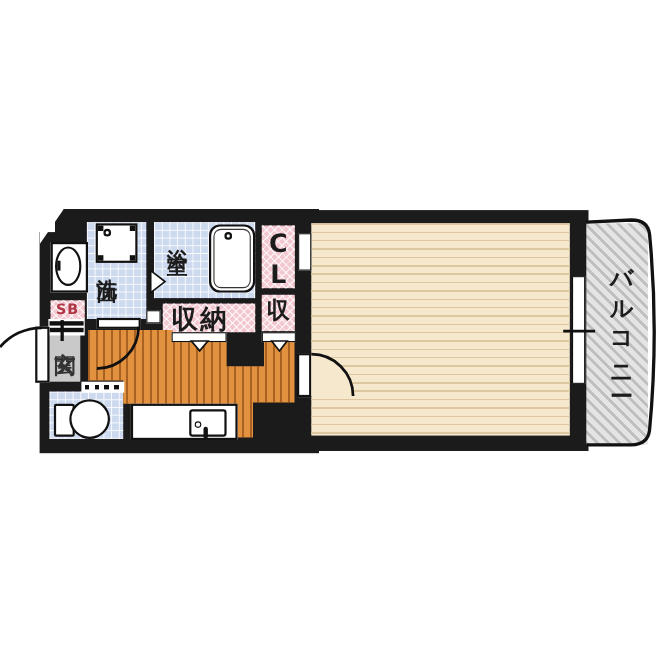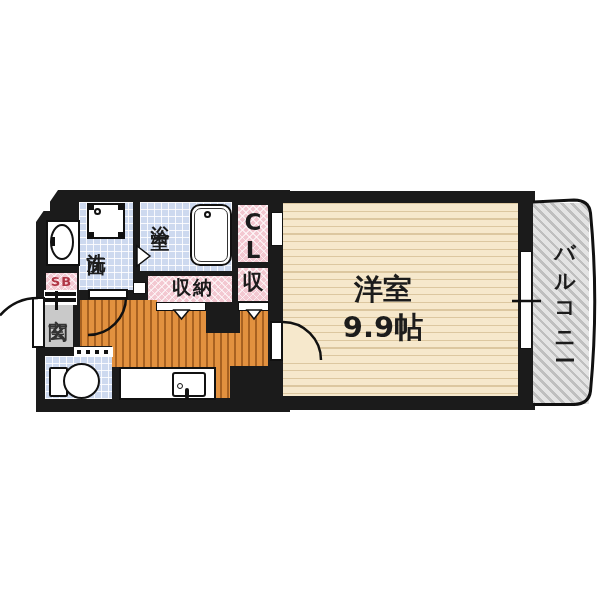--- a/index.html
+++ b/index.html
@@ -117,26 +117,22 @@
     <path d="M 126,297 A 38 38 0 0 1 88,335" fill="none" stroke="#111" stroke-width="2.5"></path>
     <path d="M 283,322 A 38 38 0 0 1 321,360 L 283,360 Z" fill="#f6e8cc" stroke="none"></path>
     <path d="M 283,322 A 38 38 0 0 1 321,360" fill="none" stroke="#111" stroke-width="2.5"></path>
     <polygon points="137,246 137,266 150,256" fill="#fff" stroke="#111" stroke-width="1.5"></polygon>
     <polygon points="174,310 189,310 181.5,319" fill="#fff" stroke="#111" stroke-width="1.5"></polygon>
     <polygon points="247,310 261,310 254,319" fill="#fff" stroke="#111" stroke-width="1.5"></polygon>
     <path d="M 533,202 L 574,200 Q 589,200 590.5,213 Q 599,301 590.5,391 Q 589,404 574,404.5 L 533,404.5" fill="none" stroke="#111" stroke-width="3"></path>
     <line x1="512" y1="301" x2="541" y2="301" stroke="#111" stroke-width="2.5"></line>
   </svg>
 
-  <div class="abs lbl" style="left:303px;top:270px;width:160px;text-align:center;font-size:29px;line-height:38px;">
-    <div>洋室</div>
-    <div>9.9帖</div>
-  </div>
   <div class="abs lbl vert" style="left:554px;top:229px;font-size:21px;letter-spacing:6px;">バルコニー</div>
   <div class="abs lbl vert" style="left:87px;top:237px;font-size:19px;letter-spacing:5px;">洗面</div>
   <div class="abs lbl vert" style="left:151px;top:211px;font-size:19px;letter-spacing:5px;">浴室</div>
   <div class="abs lbl vert upright" style="left:241px;top:209px;font-size:23px;letter-spacing:2px;">CL</div>
-  <div class="abs lbl" style="left:144px;top:278px;width:98px;text-align:center;font-size:19px;letter-spacing:2px;">収納</div>
+  <div class="abs lbl" style="left:133px;top:278px;width:98px;text-align:center;font-size:24px;letter-spacing:2px;">収納</div>
   <div class="abs lbl" style="left:238px;top:272px;width:30px;text-align:center;font-size:21px;">収</div>
   <div class="abs lbl vert" style="left:49px;top:305px;font-size:19px;letter-spacing:3px;color:#333;">玄関</div>
   <div class="abs lbl" style="left:46px;top:275px;width:31px;text-align:center;font-size:13px;letter-spacing:1px;color:#b03545;">SB</div>
 
 </div>
 
 </body></html>

